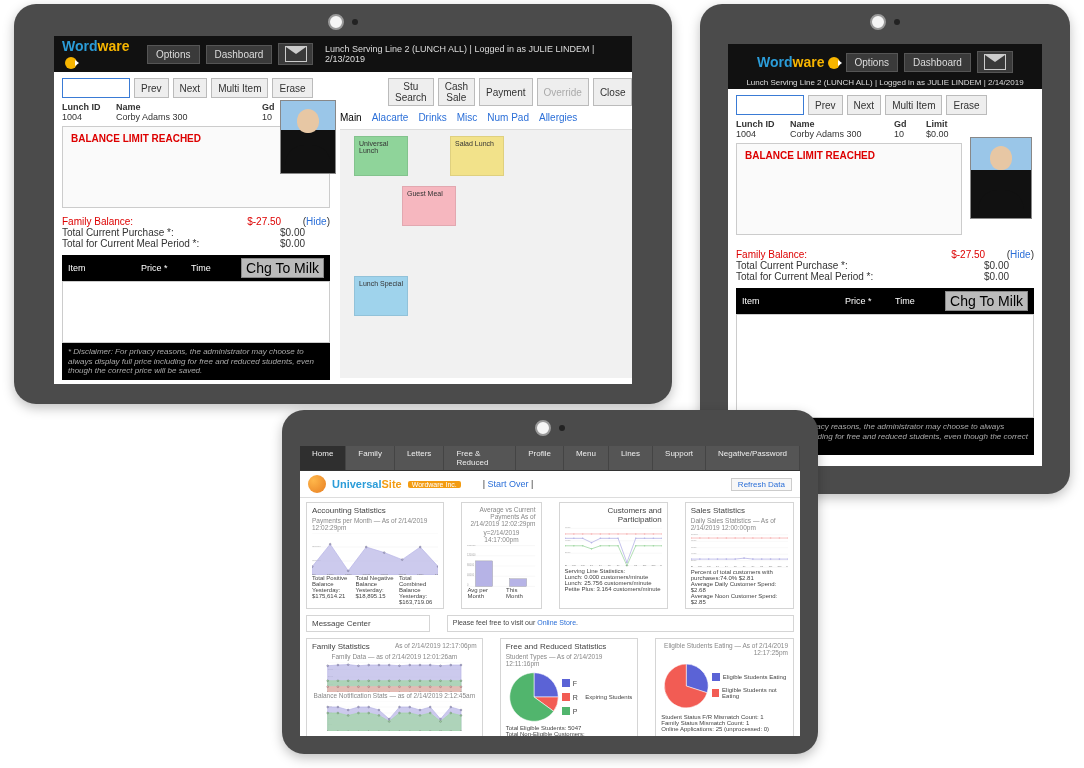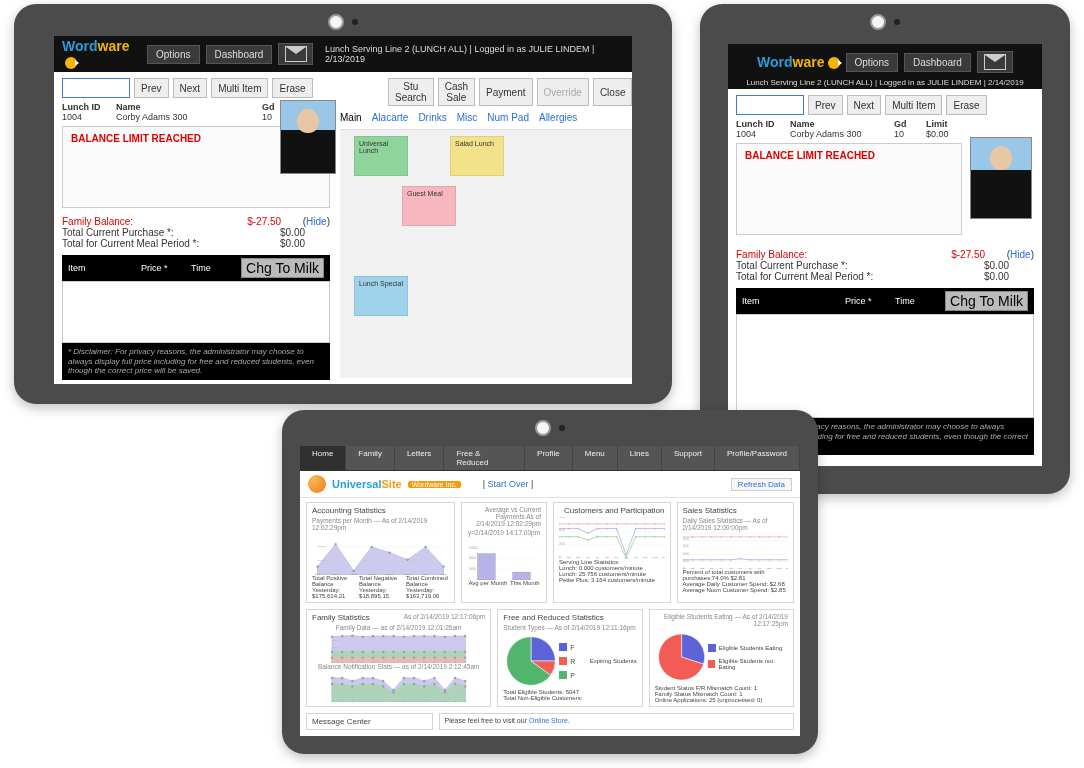--- a/index.html
+++ b/index.html
@@ -237,21 +237,21 @@
   .dash-logo-row .sub{font-size:7px;color:#888;background:#f39c12;color:#fff;padding:0 4px;border-radius:2px;}
   .dash-logo-row .right-link{margin-left:16px;font-size:9px;}
   .dash-logo-row .right-link a{color:#2b6fd8;cursor:pointer;}
   .dash-refresh{
     margin-left:auto;font-size:8px;color:#2b6fd8;
     border:1px solid #ccc;background:#f7f7f7;padding:1px 6px;cursor:pointer;
   }
   .dash-body{
     padding:4px 6px;
   }
-  .dash-row{display:flex;gap:6px;margin-bottom:6px;}
+  .dash-row{display:flex;gap:17px;margin-bottom:6px;justify-content:flex-end;}
   .panel{
     border:1px solid #d5d5d5;flex:1;padding:3px 5px;
     font-size:7px;color:#444;
     background:#fff;
   }
   .panel .title{font-size:8px;margin-bottom:2px;}
   .panel .sub{font-size:6.5px;color:#888;margin-bottom:2px;}
   svg{display:block;}
   .legend{display:flex;gap:6px;font-size:7px;flex-wrap:wrap;}
   .lg{display:inline-flex;align-items:center;gap:3px;}
@@ -454,21 +454,21 @@
 
       <div class="dash-nav">
         <span>Home</span>
         <span>Family</span>
         <span>Letters</span>
         <span>Free &amp; Reduced</span>
         <span>Profile</span>
         <span>Menu</span>
         <span>Lines</span>
         <span>Support</span>
-        <span>Profile/Password</span>
+        <span>Negative/Password</span>
       </div>
 
       <div class="dash-logo-row">
         <span class="ball"></span>
         <span class="name">
           <span class="d1">Universal</span><span class="d2">Site</span>
         </span>
         <span class="sub">Wordware Inc.</span>
         <span class="right-link">| <a>Start Over</a> |</span>
         <button class="dash-refresh">Refresh Data</button>
@@ -660,20 +660,30 @@
                 <text x="87.27272727272728" y="40" font-size="2.5" fill="#888" text-anchor="middle">2/8</text>
                 <text x="98.18181818181819" y="40" font-size="2.5" fill="#888" text-anchor="middle">2/11</text>
                 <text x="109.0909090909091" y="40" font-size="2.5" fill="#888" text-anchor="middle">2/12</text>
                 <text x="120" y="40" font-size="2.5" fill="#888" text-anchor="middle">2/13</text>
               </svg>
             <div style="font-size:6px;">
               <div>Percent of total customers with purchases:74.0% $2.81</div>
               <div>Average Daily Customer Spend: $2.68</div>
               <div>Average Noon Customer Spend: $2.85</div>
             </div>
+          </div>
+        </div>
+
+        <div class="dash-row">
+          <div class="panel" style="flex:1;">
+            <span class="title">Message Center</span>
+          </div>
+          <div class="panel" style="flex:3;">
+            <span>Please feel free to visit our </span>
+            <span style="color:#2b6fd8;cursor:pointer;">Online Store</span>.
           </div>
         </div>
 
         <div class="dash-row">
           <div class="panel" style="flex:1.3;">
             <div style="display:flex;justify-content:space-between;">
               <span class="title">Family Statistics</span>
               <span class="sub">As of 2/14/2019 12:17:06pm</span>
             </div>
             <div class="sub" style="text-align:center;">Family Data — as of 2/14/2019 12:01:26am</div>
@@ -857,27 +867,17 @@
               </div>
             </div>
             <div style="font-size:6px;">
               <div>Student Status F/R Mismatch Count: 1</div>
               <div>Family Status Mismatch Count: 1</div>
               <div>Online Applications: 25 (unprocessed: 0)</div>
             </div>
           </div>
         </div>
 
-        <div class="dash-row">
-          <div class="panel" style="flex:1;">
-            <span class="title">Message Center</span>
-          </div>
-          <div class="panel" style="flex:3;">
-            <span>Please feel free to visit our </span>
-            <span style="color:#2b6fd8;cursor:pointer;">Online Store</span>.
-          </div>
-        </div>
-
       </div>
     </div>
   </div>
 
 </div>
 
 </body></html>

